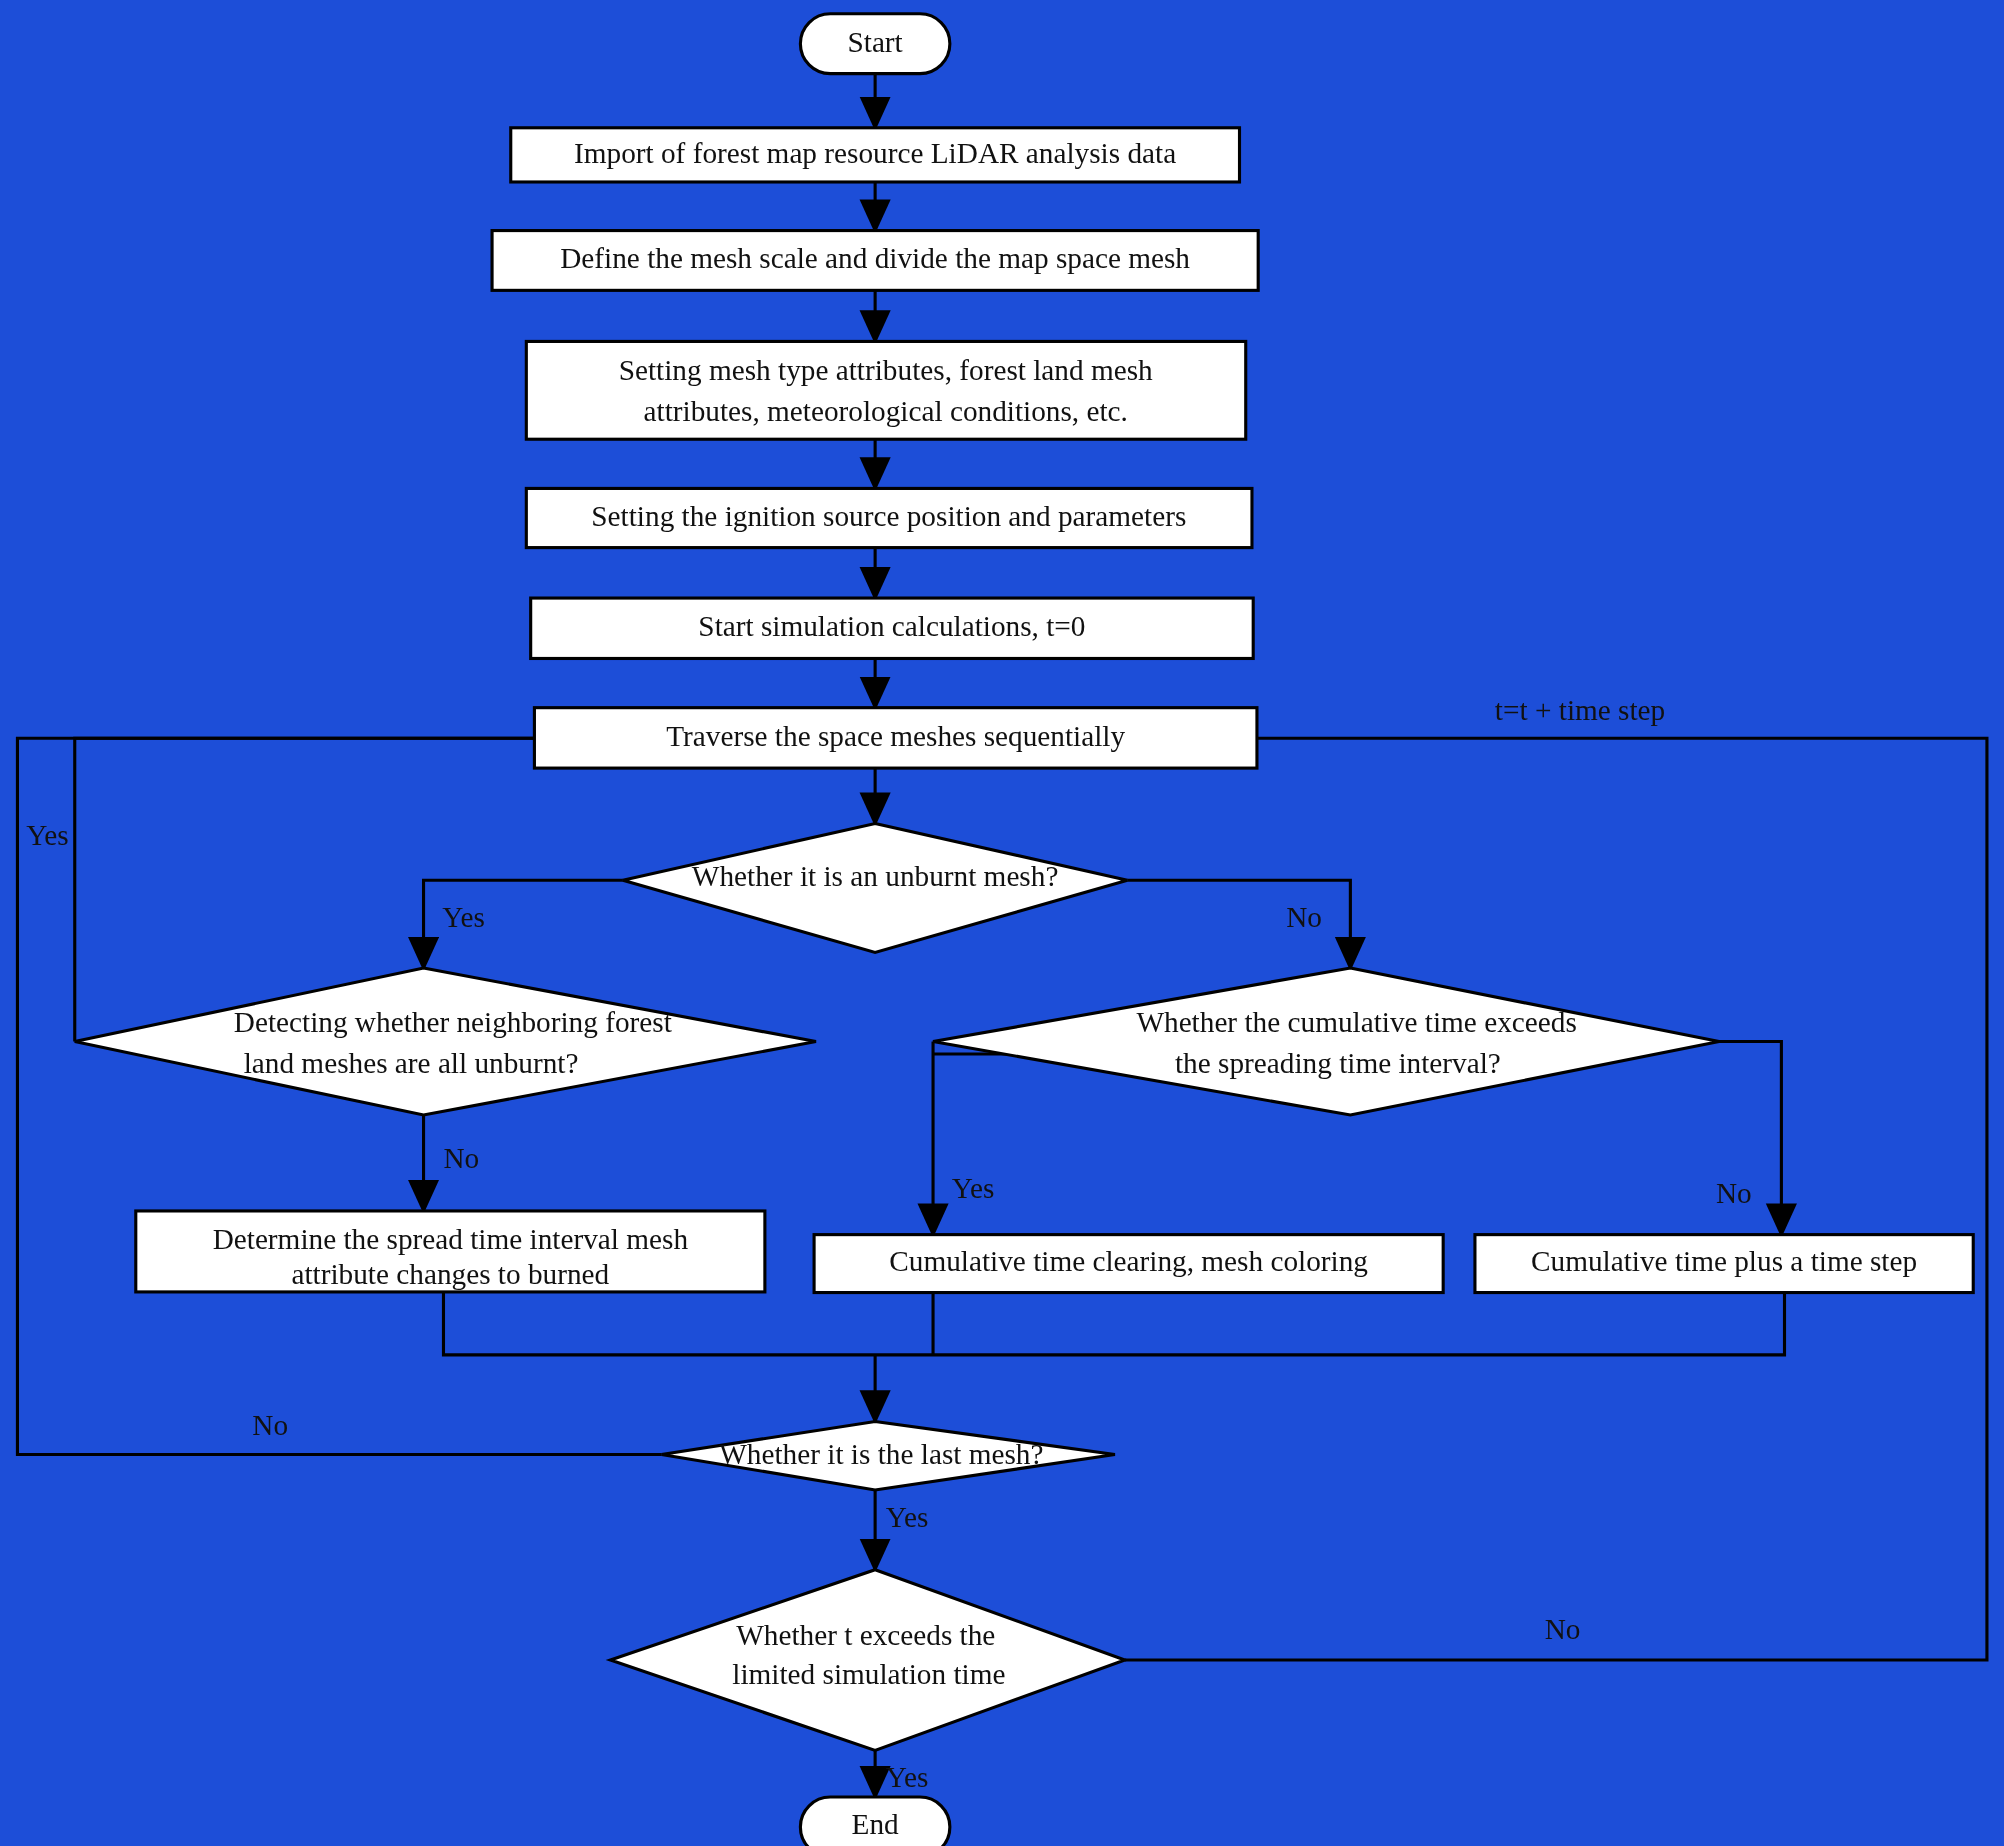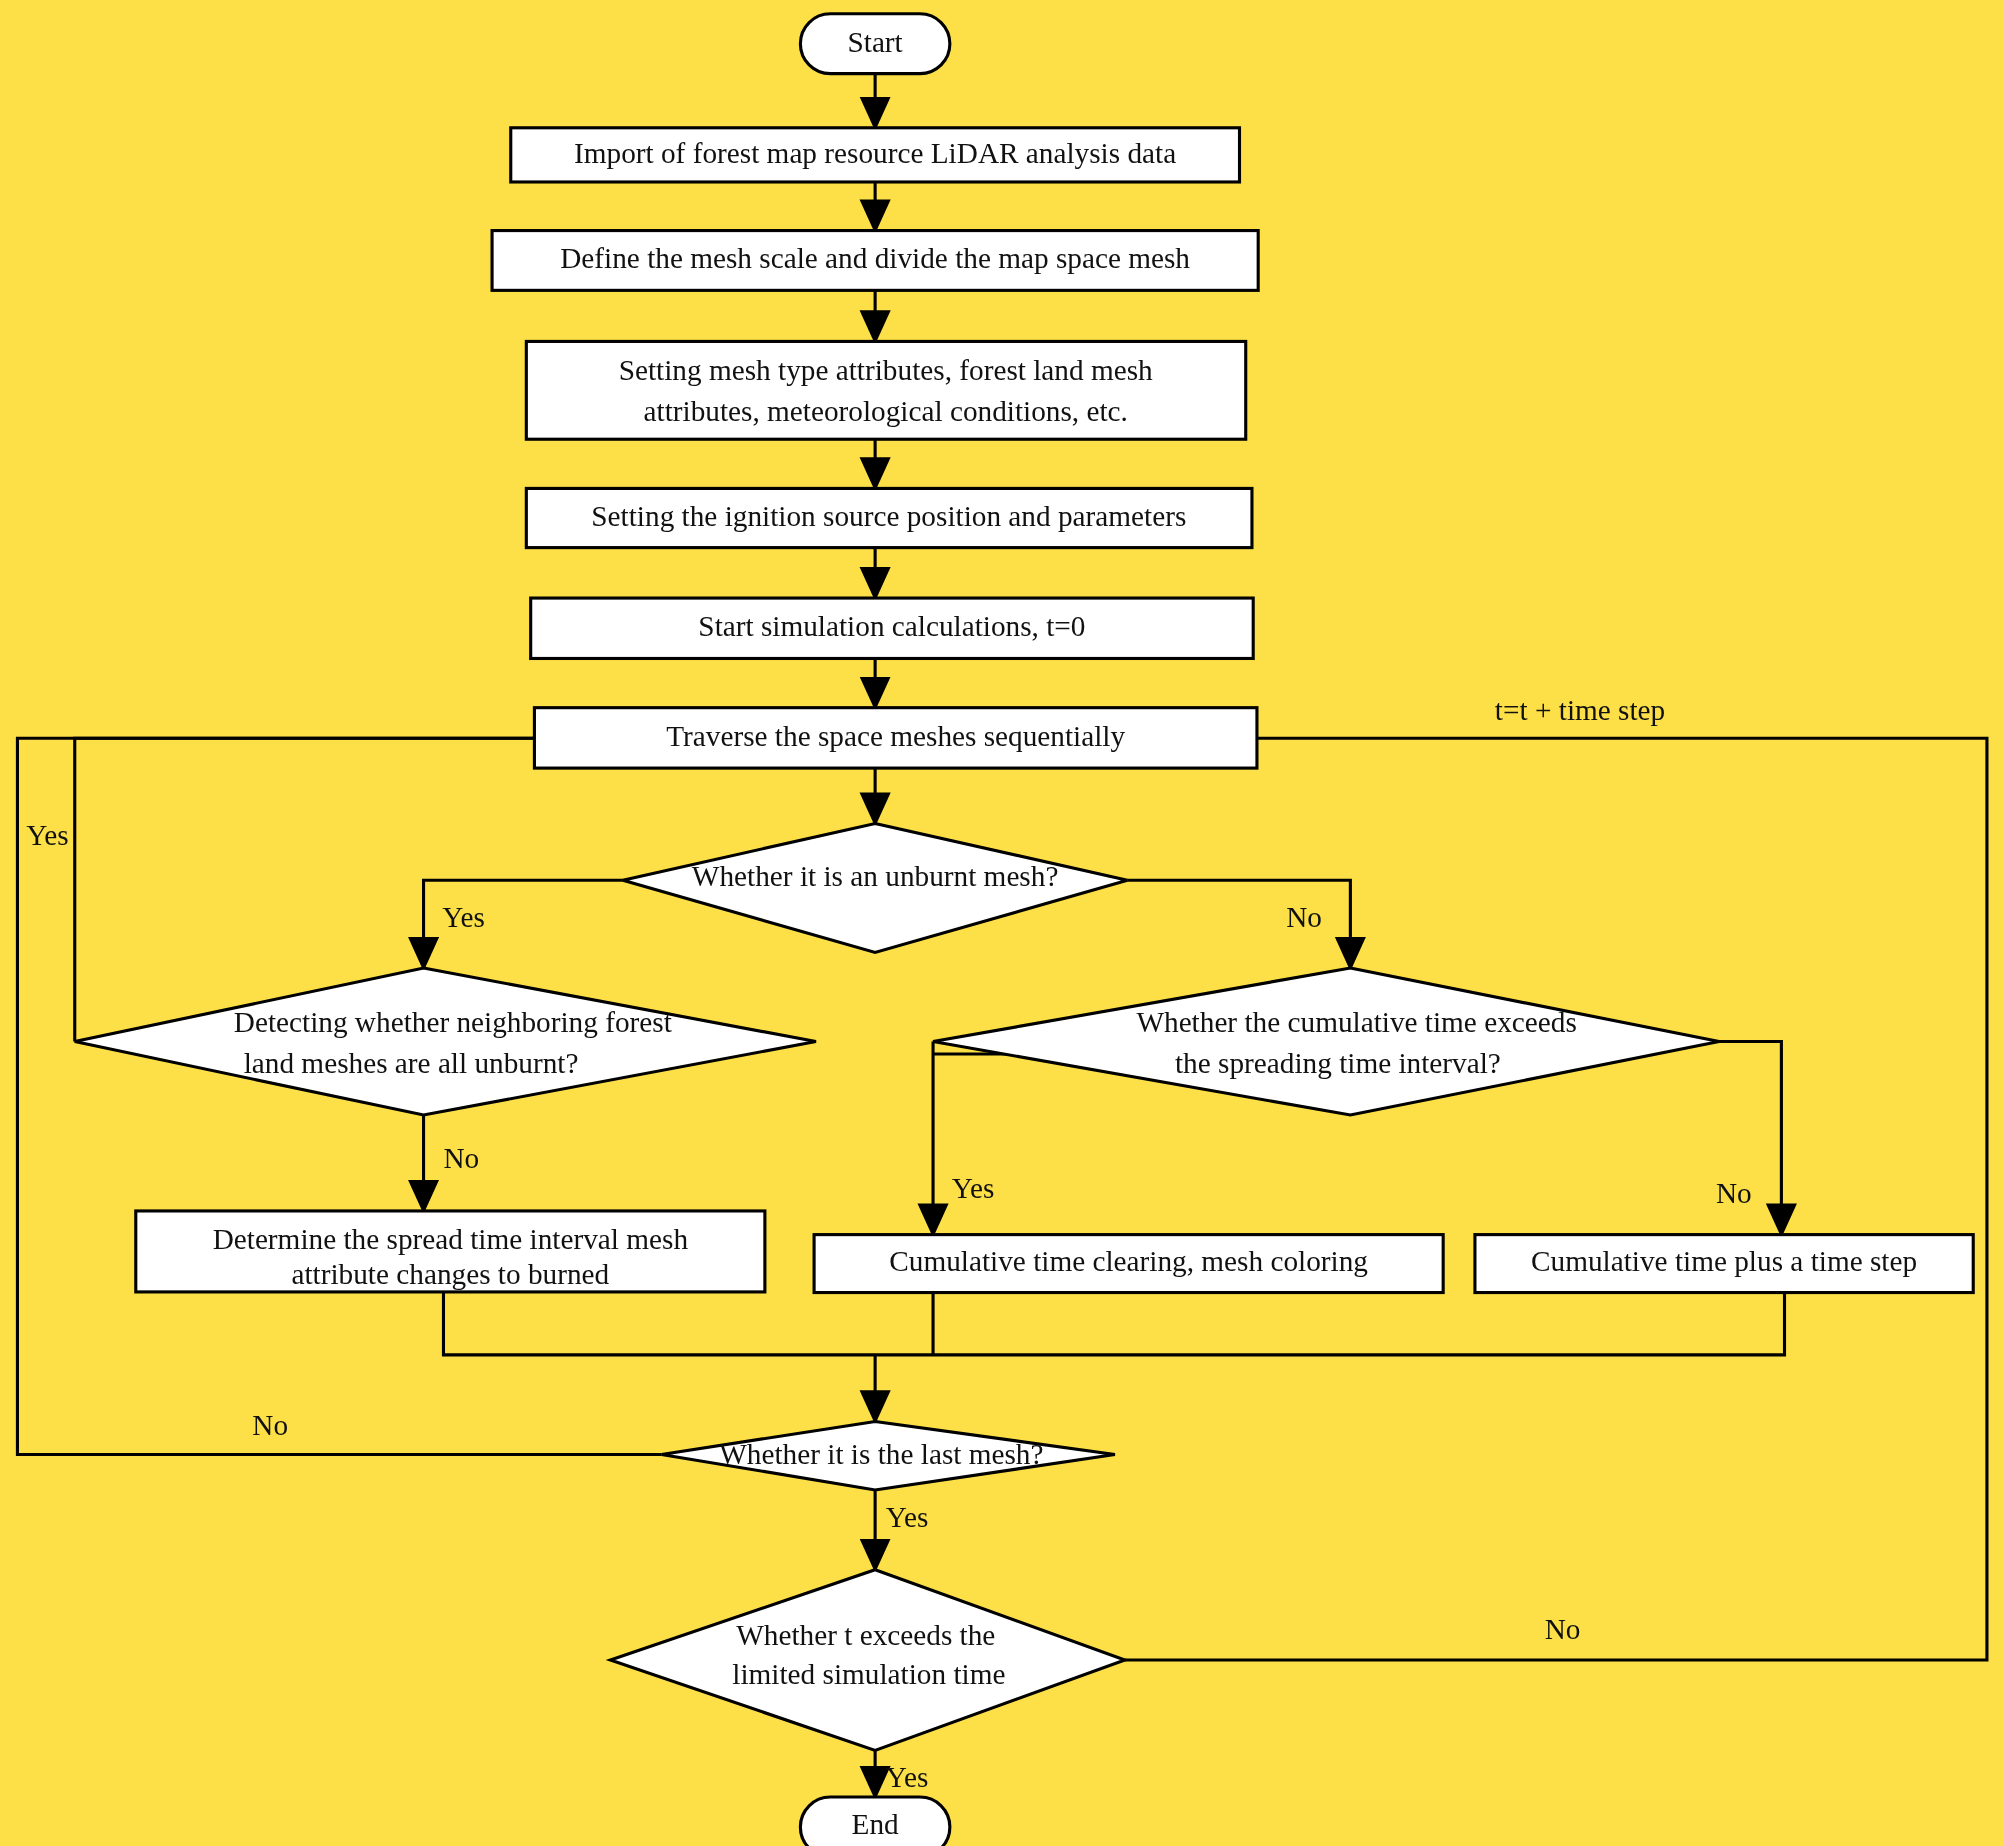--- a/index.html
+++ b/index.html
@@ -4,21 +4,21 @@
 <style>
   html, body {
     margin: 0;
     padding: 0;
     background: #ffffff;
   }
   #flow-root {
     position: relative;
     width: 2005px;
     height: 1847px;
-    background: #fde047;
+    background: #1d4ed8;
     font-family: "Liberation Serif", "DejaVu Serif", serif;
   }
   svg#flow-svg {
     display: block;
     width: 2005px;
     height: 1847px;
   }
   .shape-stroke {
     fill: #ffffff;
     stroke: #000000;

